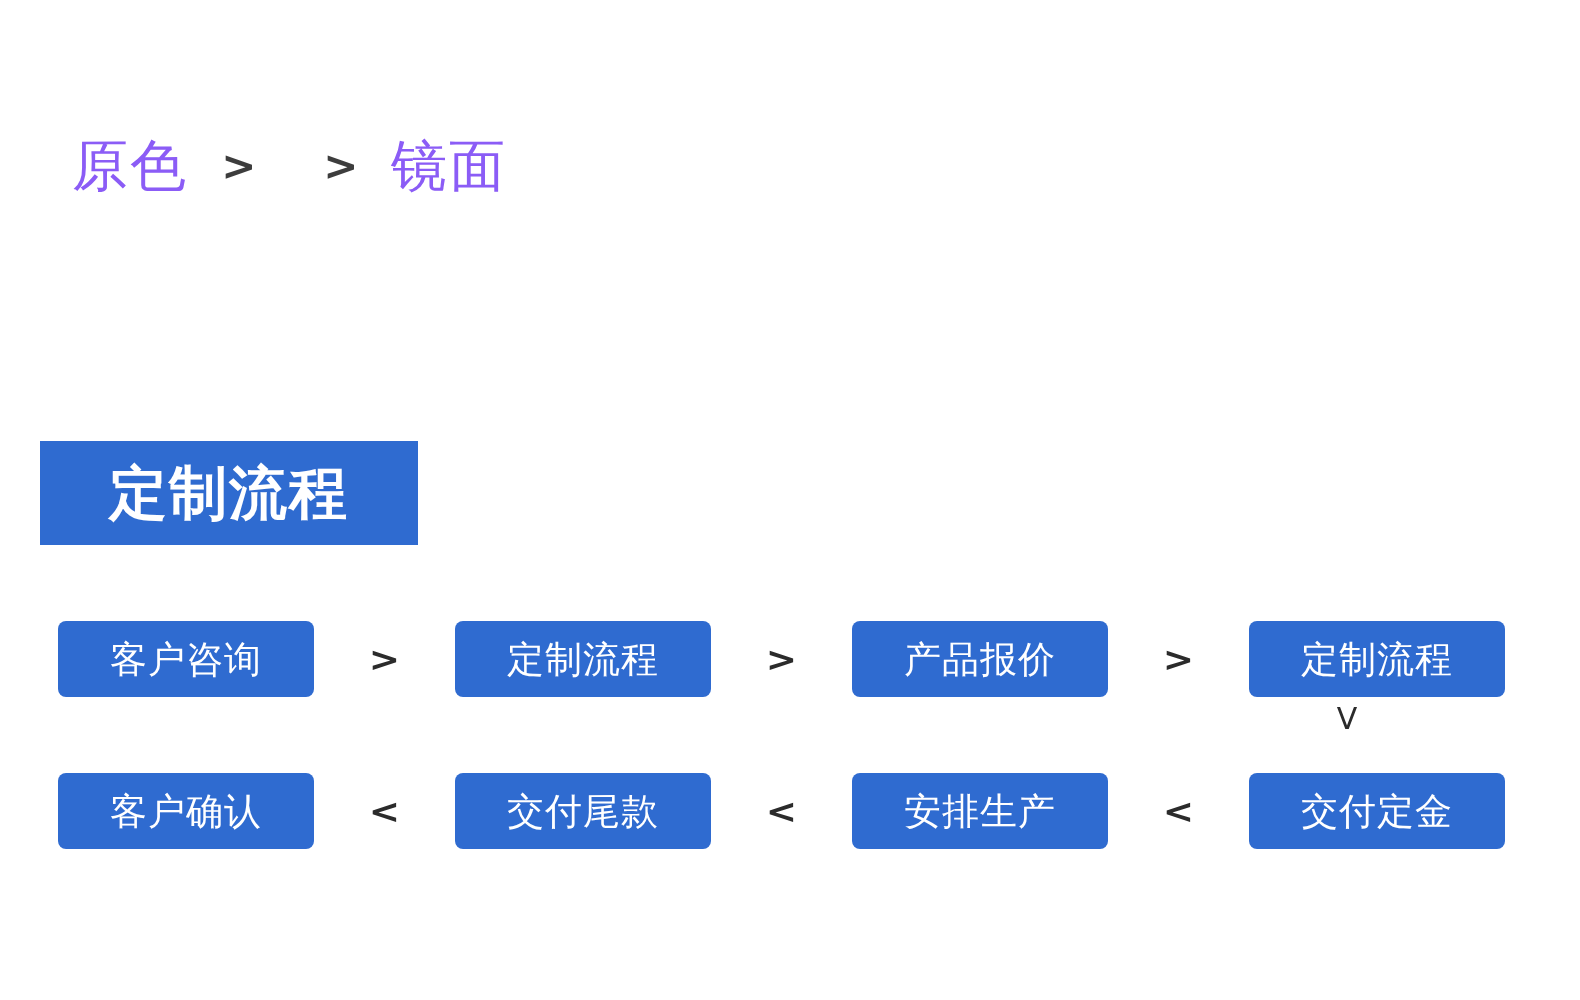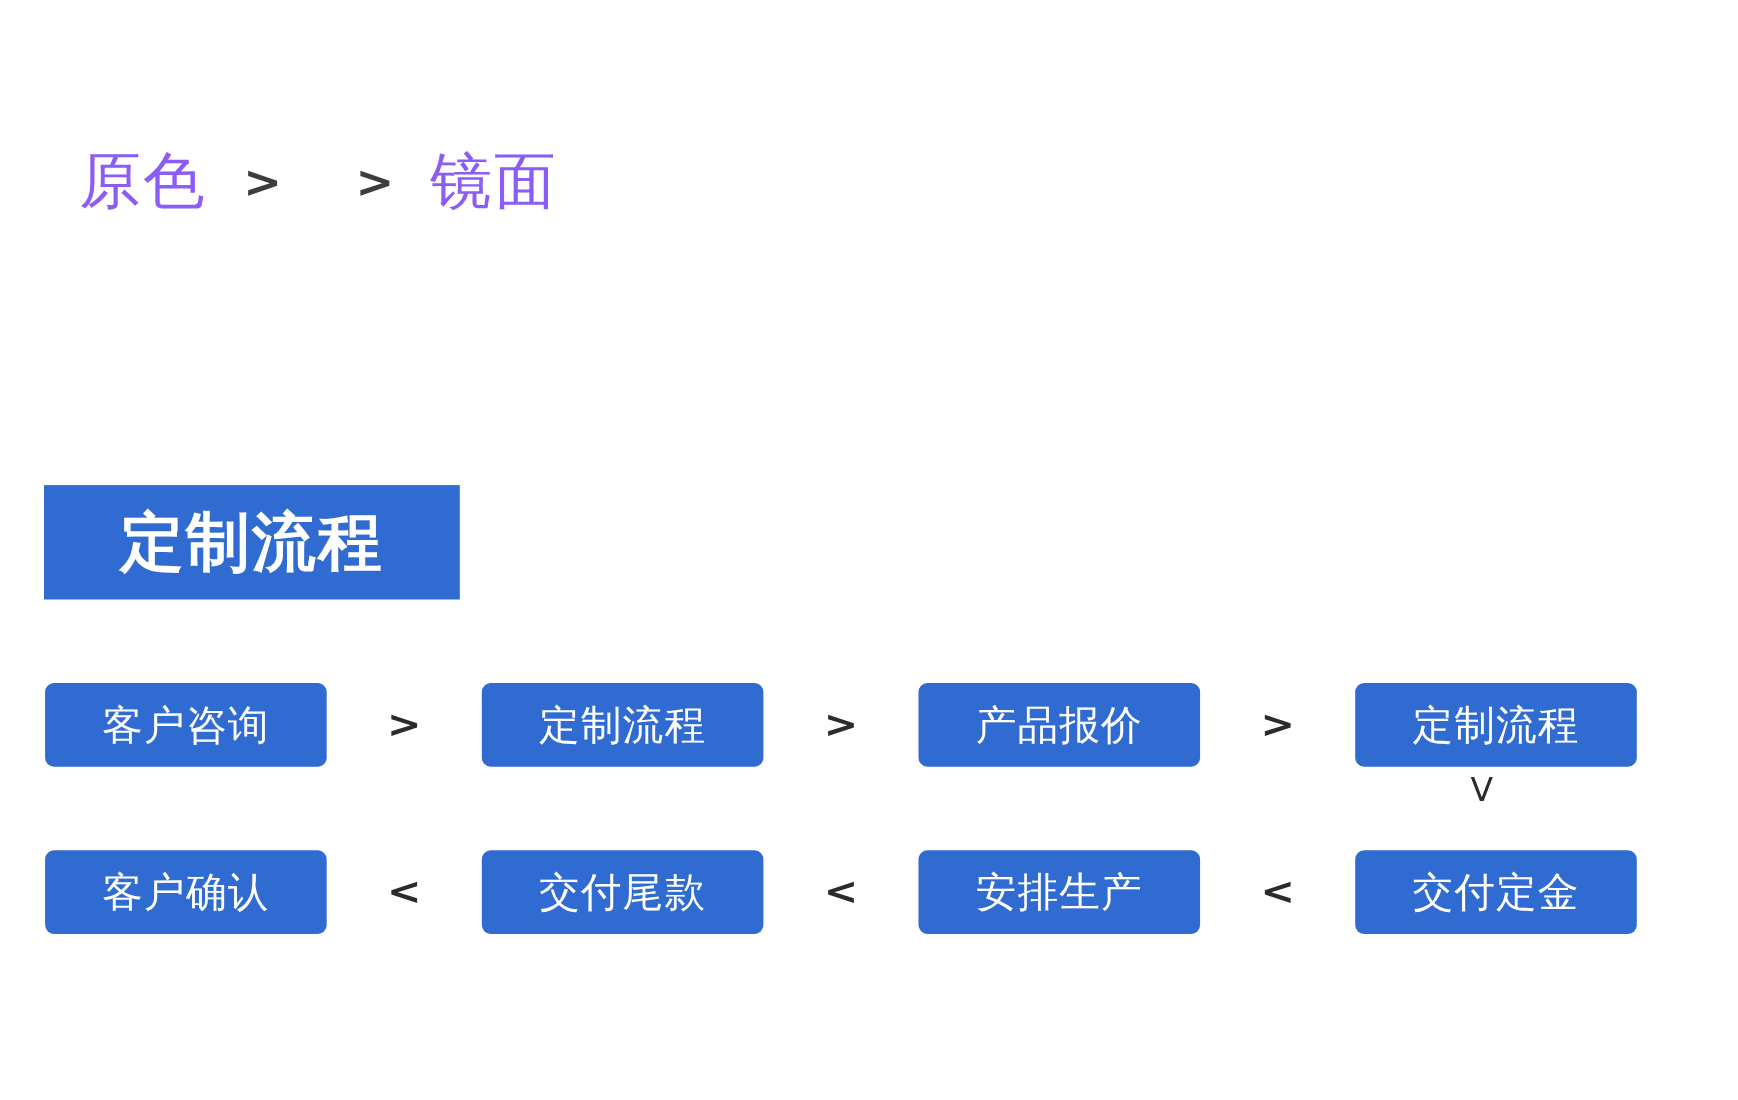--- a/index.html
+++ b/index.html
@@ -63,21 +63,21 @@
     font-size: 58px;
     font-weight: 700;
     letter-spacing: 2px;
     line-height: 1;
     white-space: nowrap;
   }
 
   
   .flow-wrap {
     position: absolute;
-    left: 41px;
+    left: 58px;
     top: 621px;
     width: 1436px;
   }
   .flow-row {
     display: flex;
     align-items: center;
     height: 76px;
   }
   .flow-row.row-two {
     margin-top: 76px;

